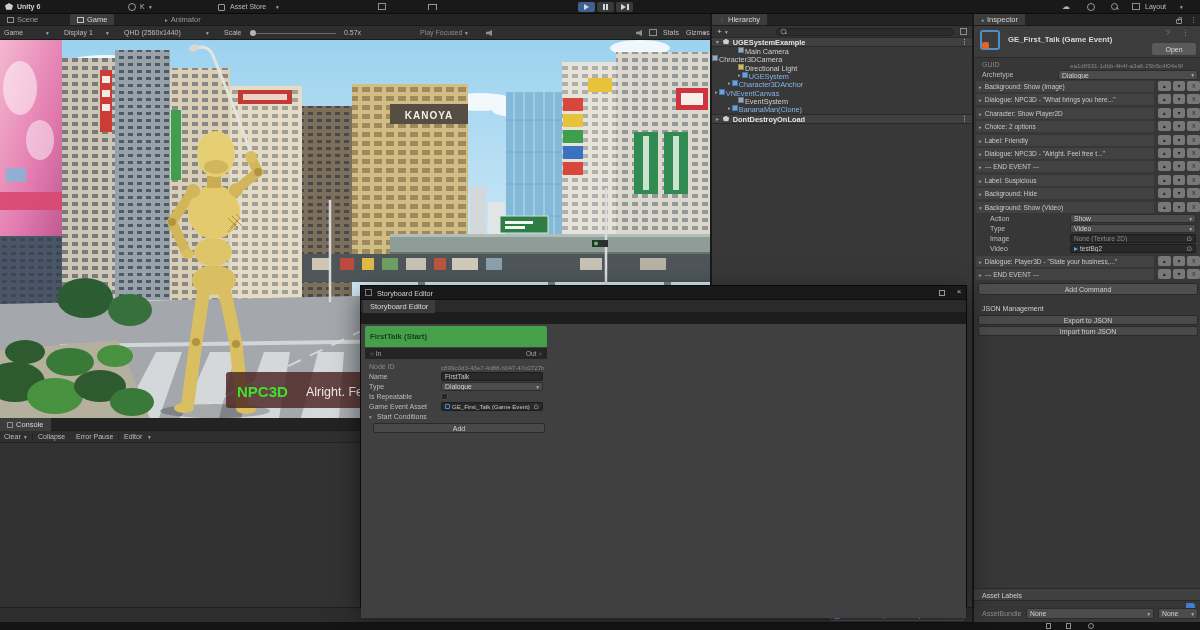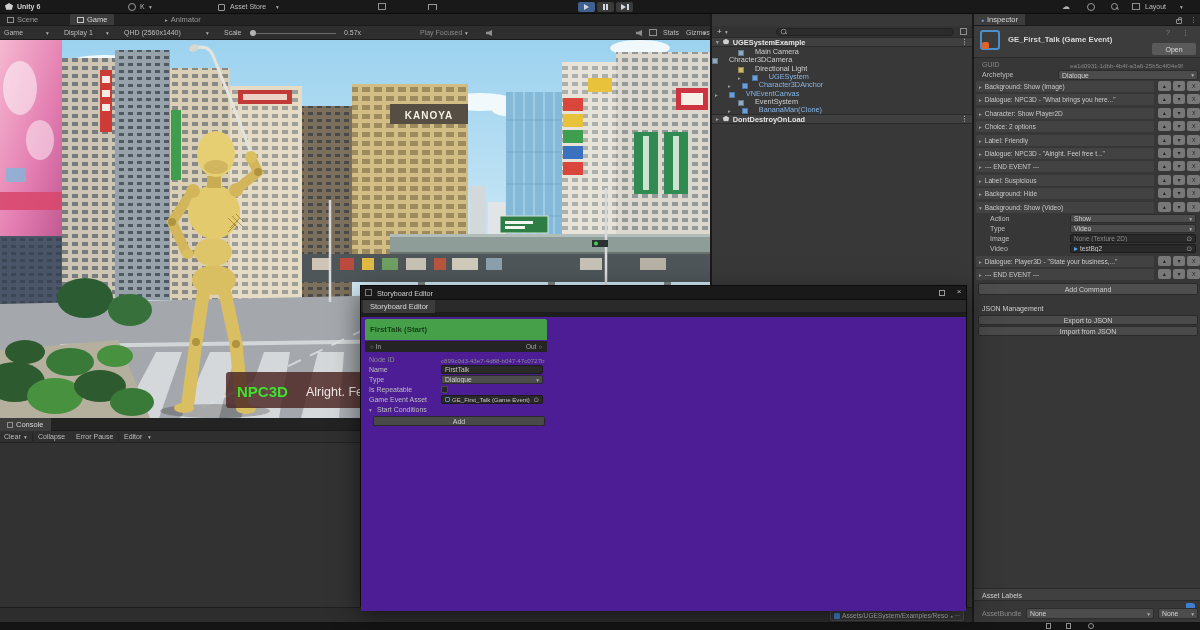--- a/index.html
+++ b/index.html
@@ -24,21 +24,21 @@
   .tab.active{background:#3c3c3c;color:#d8d8d8}
   .caret{font-size:5.5px;color:#b0b0b0}
   .fold{font-size:5.5px;color:#9a9a9a}
   .kebab{font-size:7px;color:#a5a5a5}
   .target{font-size:7px;color:#9a9a9a;margin-left:auto}
   .ev{position:absolute;left:2px;width:178px;height:11px;background:#424242;border-radius:1px;display:flex;
       align-items:center;gap:3px;padding:0 3px;font-size:6.6px;color:#c9c9c9;white-space:nowrap;overflow:hidden}
   .evbtns{position:absolute;left:184px;width:42px;height:11px;display:flex;gap:2px}
   .evbtn{width:13px;height:10px;background:#787878;border-radius:2px;color:#252525;font-size:5.2px;
       display:flex;align-items:center;justify-content:center}
-  .hrow{position:absolute;left:0;width:100%;height:9px;display:flex;align-items:flex-end;gap:11px;
+  .hrow{position:absolute;left:0;width:100%;height:9px;display:flex;align-items:flex-start;gap:1px;
       font-size:7.3px;color:#cfcfcf;white-space:nowrap}
   .hrow .nm.prefab{color:#86b5e6}
   .cube{width:6px;height:6px;background:#93a9bd;border:1px solid #65798c;flex:none}
   .scenehdr{position:absolute;left:0;width:100%;height:10px;background:#404040;border-top:1px solid #2a2a2a;
       border-bottom:1px solid #2a2a2a;display:flex;align-items:center;gap:3px;font-size:7.4px;font-weight:bold;color:#e2e2e2}
   .ulogo{width:8px;height:8px;background:#cfcfcf;clip-path:polygon(50% 0,100% 30%,85% 85%,15% 85%,0 30%);flex:none}
   .chk{width:7px;height:7px;background:#262626;border:1px solid #4c4c4c;border-radius:1px}
   .magnifier{position:relative;width:8px;height:8px;flex:none}
   .magnifier::before{content:"";position:absolute;left:0;top:0;width:5px;height:5px;border:1px solid #9a9a9a;border-radius:50%}
   .magnifier::after{content:"";position:absolute;left:5px;top:5px;width:3px;height:1px;background:#9a9a9a;transform:rotate(45deg)}
@@ -355,20 +355,26 @@
       <span class="lbl" style="left:38px;top:2px">Collapse</span>
       <span class="lbl" style="left:76px;top:2px">Error Pause</span>
       <span class="sep" style="left:118px;top:2px"></span>
       <span class="lbl" style="left:124px;top:2px">Editor</span>
       <span class="lbl caret" style="left:148px;top:3px">▾</span>
     </div>
     <div class="abs" style="left:0;top:25px;width:710px;height:164px;background:#323232"></div>
   </div>
 
   <div class="abs" style="left:710px;top:14px;width:262px;height:593px;background:#383838;border-left:2px solid #191919">
+    <div class="tabstrip" style="left:0;top:0;width:260px;height:12px">
+      <div class="tab active" style="left:0">
+          <span class="kebab" style="font-size:6px">⋮</span>
+          <span>Hierarchy</span>
+        </div>
+    </div>
     <div class="abs" style="left:0;top:12px;width:260px;height:11px;background:#333">
       <span class="lbl" style="left:5px;top:1px;font-size:8px;color:#d0d0d0">+</span>
       <span class="lbl caret" style="left:13px;top:3px">▾</span>
       <div class="abs" style="left:64px;top:1.5px;width:178px;height:8.5px;background:#2b2b2b;border:1px solid #222;border-radius:5px;display:flex;align-items:center;padding:0 3px">
         <span class="magnifier" style="transform:scale(.8)"></span>
       </div>
       <span class="abs gicon" style="left:248px;top:2px;width:7px;height:7px"></span>
     </div>
     <div class="scenehdr" style="top:23px;padding:0 4px">
       <span class="fold">▾</span>
@@ -617,21 +623,21 @@
       <span class="abs gicon" style="left:4px;top:3px;width:7px;height:7px;border-color:#7a7a7a"></span>
       <span class="lbl" style="left:16px;top:3px;font-size:7.2px;color:#cfcfcf">Storyboard Editor</span>
       <span class="abs" style="left:578px;top:4px;width:6px;height:6px;border:1px solid #9a9a9a"></span>
       <span class="abs" style="left:594px;top:1px;width:8px;height:10px;color:#bdbdbd;font-size:8px;line-height:10px;text-align:center">×</span>
     </div>
     <div class="tabstrip" style="left:0;top:14px;width:605px;height:13px;background:#2a2a2a">
       <div class="tab active" style="left:2px;height:13px">
           <span>Storyboard Editor</span>
         </div>
     </div>
-    <div class="abs" style="left:0;top:31px;width:605px;height:294px;background:#4c1d95">
+    <div class="abs" style="left:0;top:38px;width:605px;height:294px;background:#404040">
 
       <div class="abs" style="left:4px;top:2px;width:182px;height:21px;background:#46a049;border-radius:2px 2px 0 0;display:flex;align-items:center;padding:0 5px">
         <span style="font-size:7.8px;font-weight:bold;color:#143f16">FirstTalk (Start)</span>
       </div>
       <div class="abs" style="left:4px;top:24px;width:182px;height:11px;background:#242424;display:flex;align-items:center;justify-content:space-between;padding:0 5px">
         <span style="font-size:6.5px;color:#a8a8a8;display:flex;gap:2px;align-items:center">
             <span style="font-size:6px">○</span>
             <span>In</span>
           </span>
         <span style="font-size:6.5px;color:#a8a8a8;display:flex;gap:2px;align-items:center">

